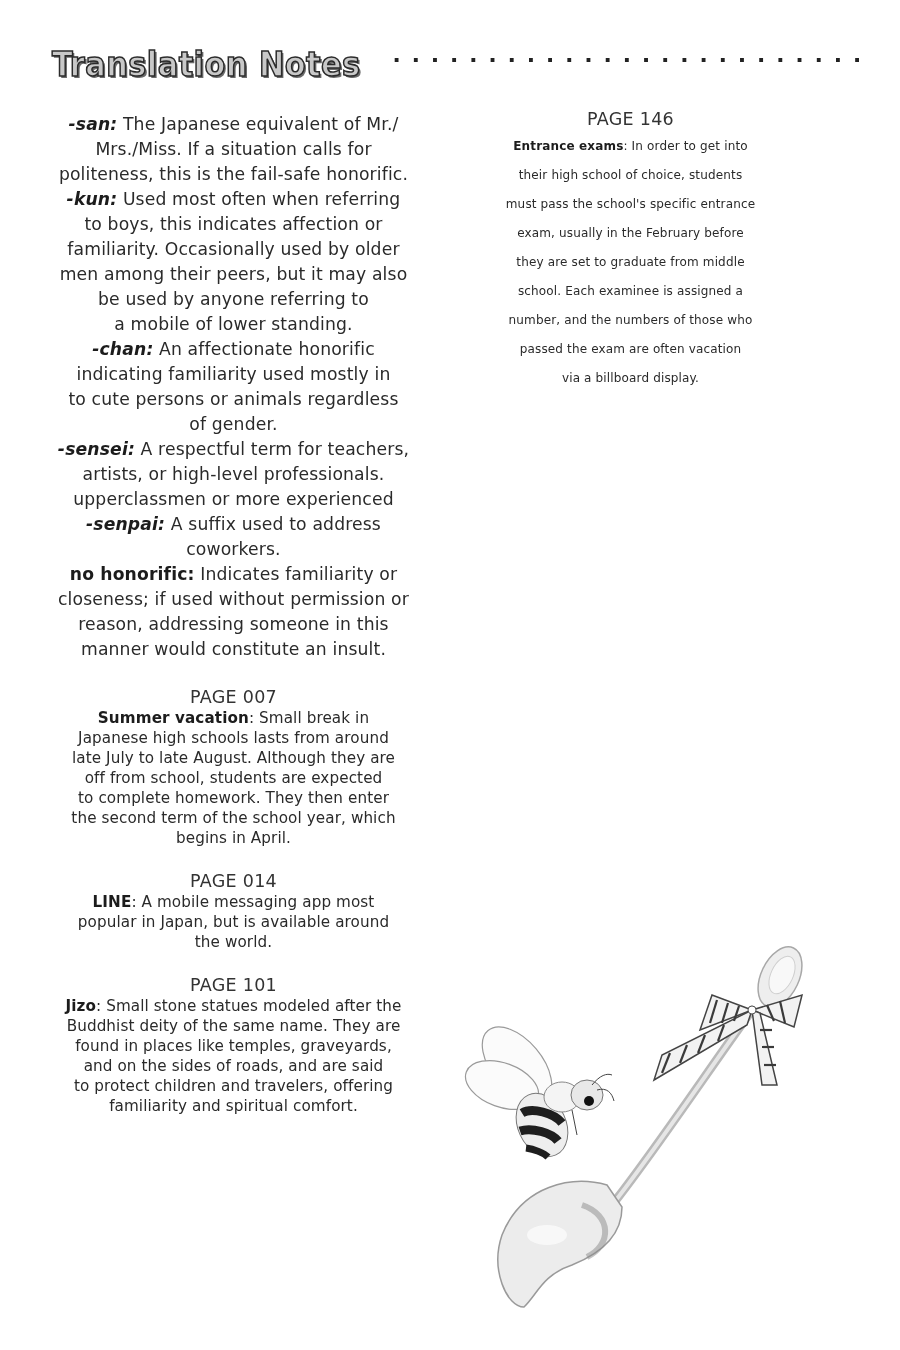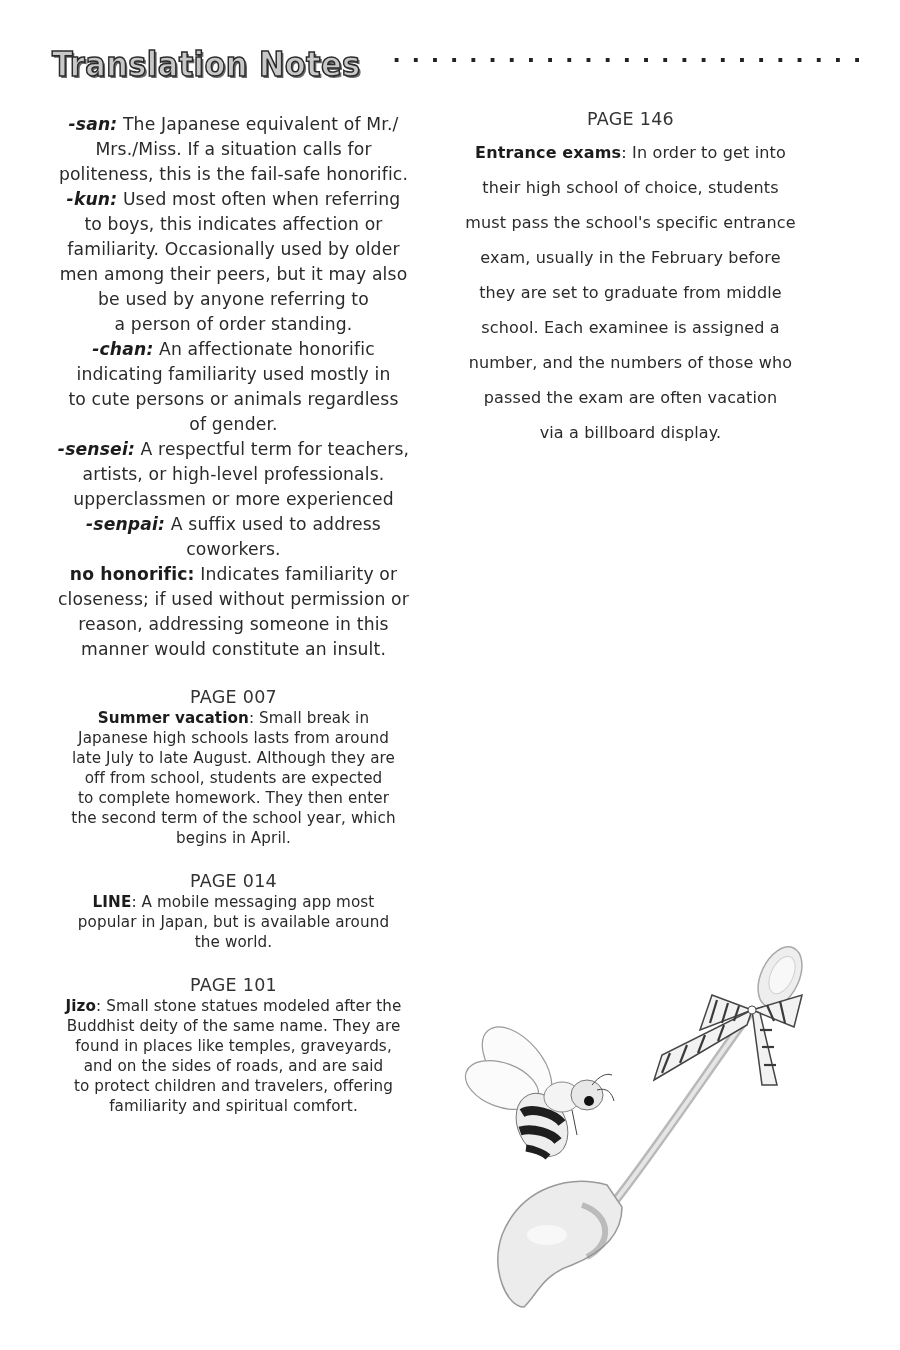--- a/index.html
+++ b/index.html
@@ -36,21 +36,21 @@
     .term-b { font-weight: bold; color: #1c1c1c; }
 
     .page-label {
       font-size: 17.5px; line-height: 22px; margin: 0; letter-spacing: 0.3px;
       color: #333;
     }
     .note-small p {
       margin: 0; font-size: 15.2px; line-height: 20px; letter-spacing: 0.1px;
     }
     .note-right p {
-      margin: 10px; font-size: 16px; line-height: 25px; letter-spacing: 0.15px;
+      margin: 4px; font-size: 12px; line-height: 25px; letter-spacing: 0.15px;
     }
     .section { margin-top: 0; }
     .gap-lg { height: 24px; }
     .gap-md { height: 22px; }
 
     .illustration { position: absolute; left: 462px; top: 935px; width: 370px; height: 380px; }
   </style>
 </head>
 <body>
 
@@ -64,21 +64,21 @@
 
     <p><span class="term-i">-san:</span> <span>The Japanese equivalent of Mr./</span></p>
     <p><span>Mrs./Miss. If a situation calls for</span></p>
     <p><span>politeness, this is the fail-safe honorific.</span></p>
 
     <p><span class="term-i">-kun:</span> <span>Used most often when referring</span></p>
     <p><span>to boys, this indicates affection or</span></p>
     <p><span>familiarity. Occasionally used by older</span></p>
     <p><span>men among their peers, but it may also</span></p>
     <p><span>be used by anyone referring to</span></p>
-    <p><span>a person of order standing.</span></p>
+    <p><span>a mobile of lower standing.</span></p>
 
     <p><span class="term-i">-chan:</span> <span>An affectionate honorific</span></p>
     <p><span>indicating familiarity used mostly in</span></p>
     <p><span>to cute persons or animals regardless</span></p>
     <p><span>of gender.</span></p>
 
     <p><span class="term-i">-sensei:</span> <span>A respectful term for teachers,</span></p>
     <p><span>artists, or high-level professionals.</span></p>
 
     <p><span>upperclassmen or more experienced</span></p>

